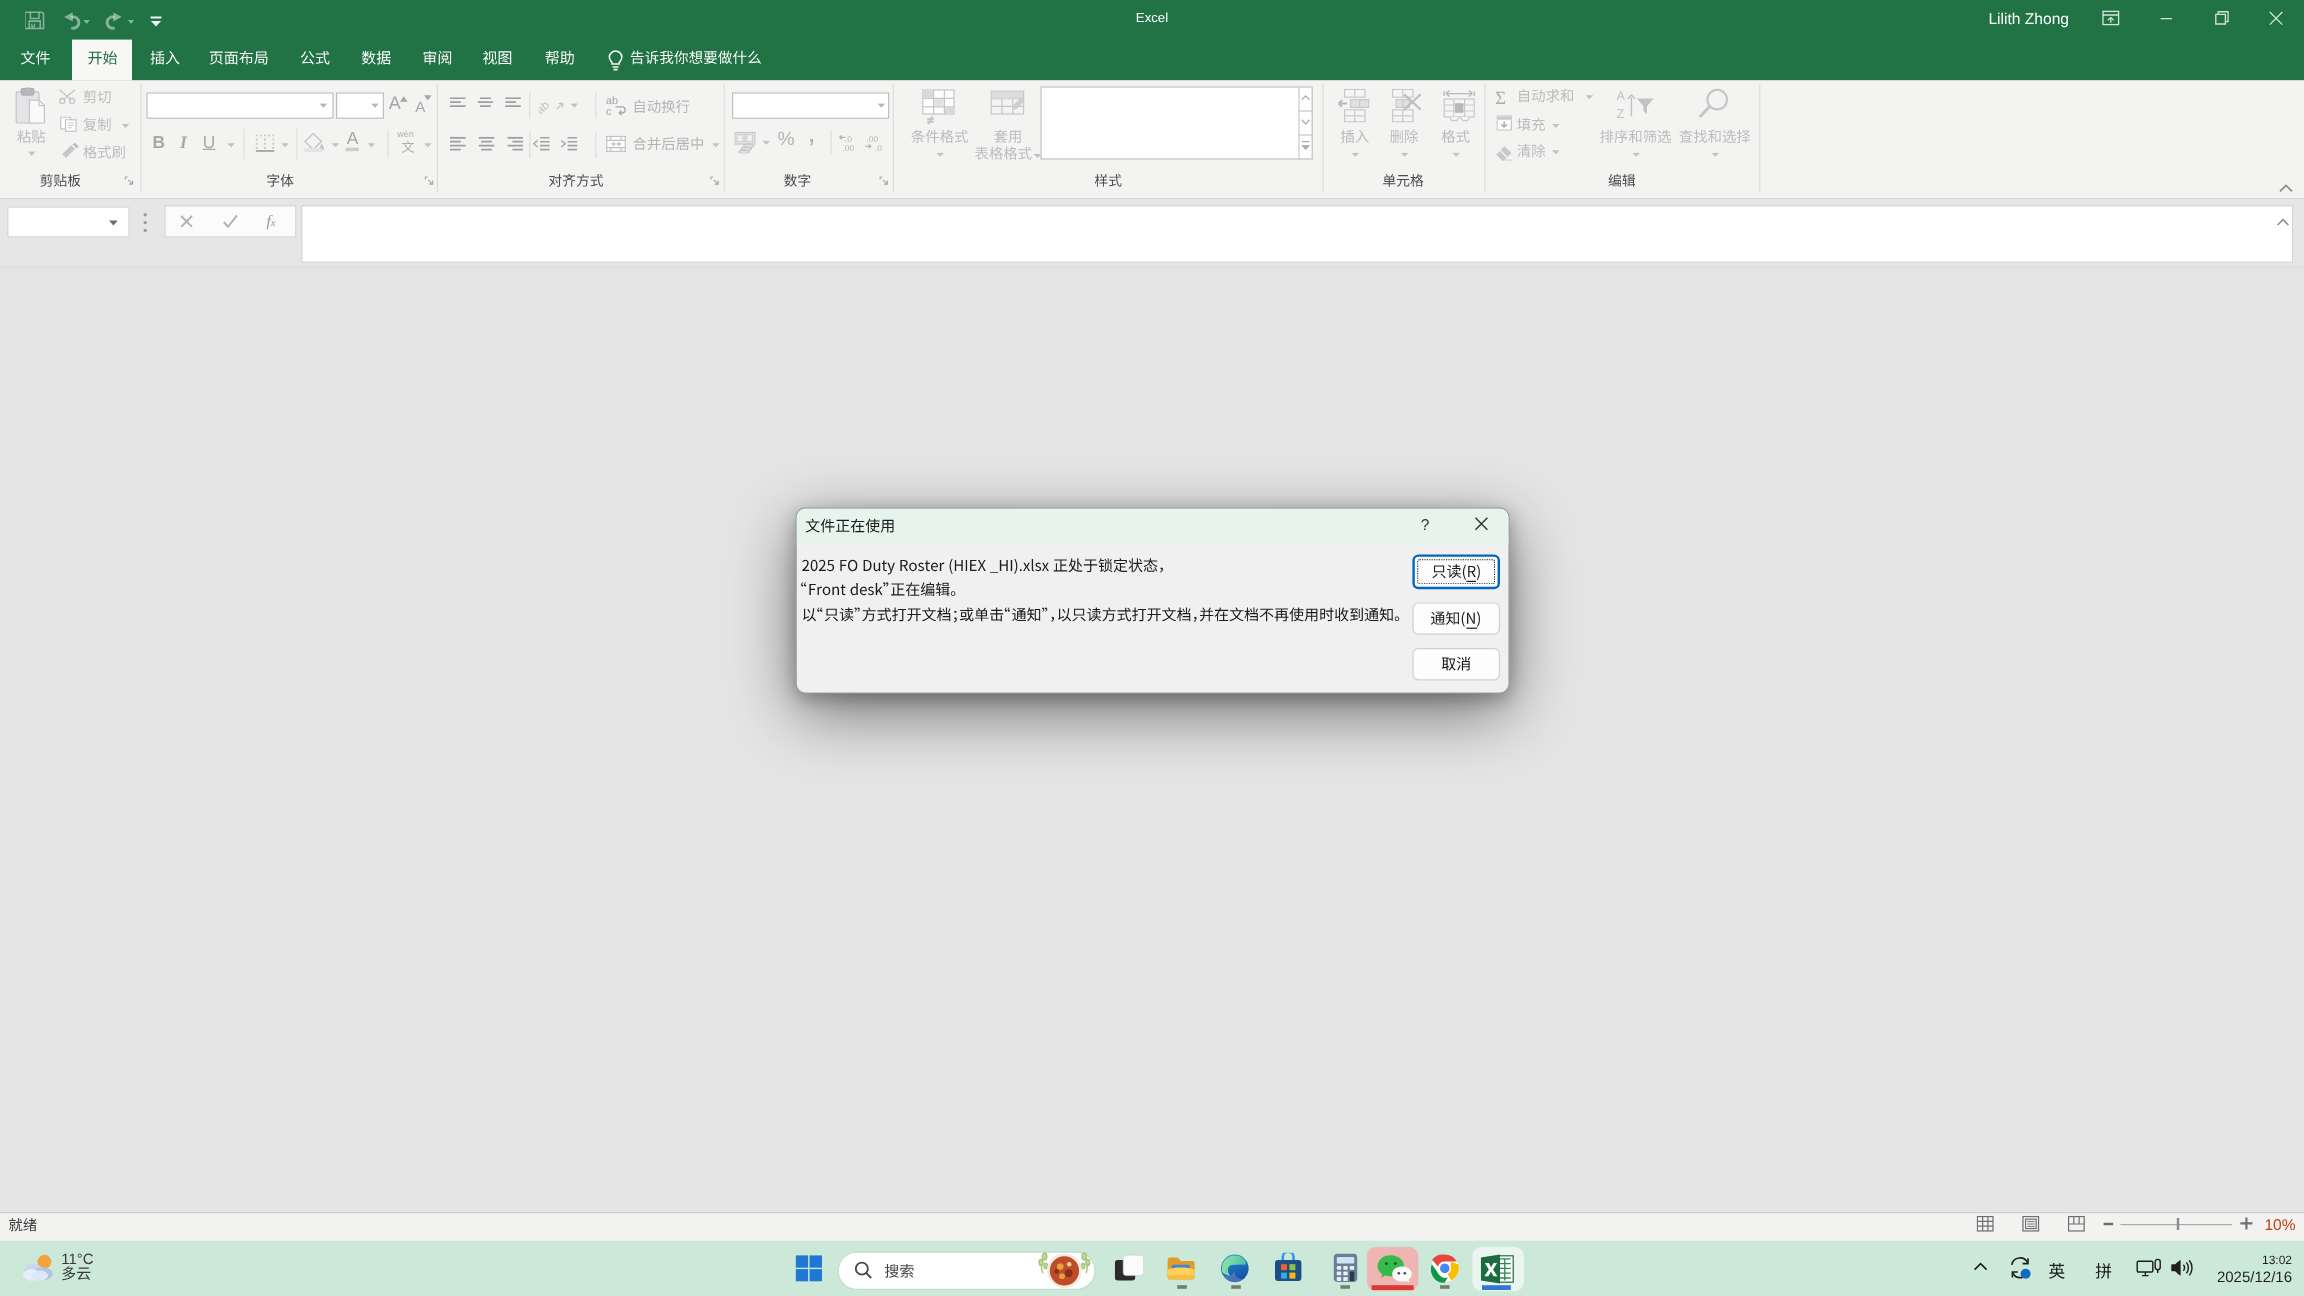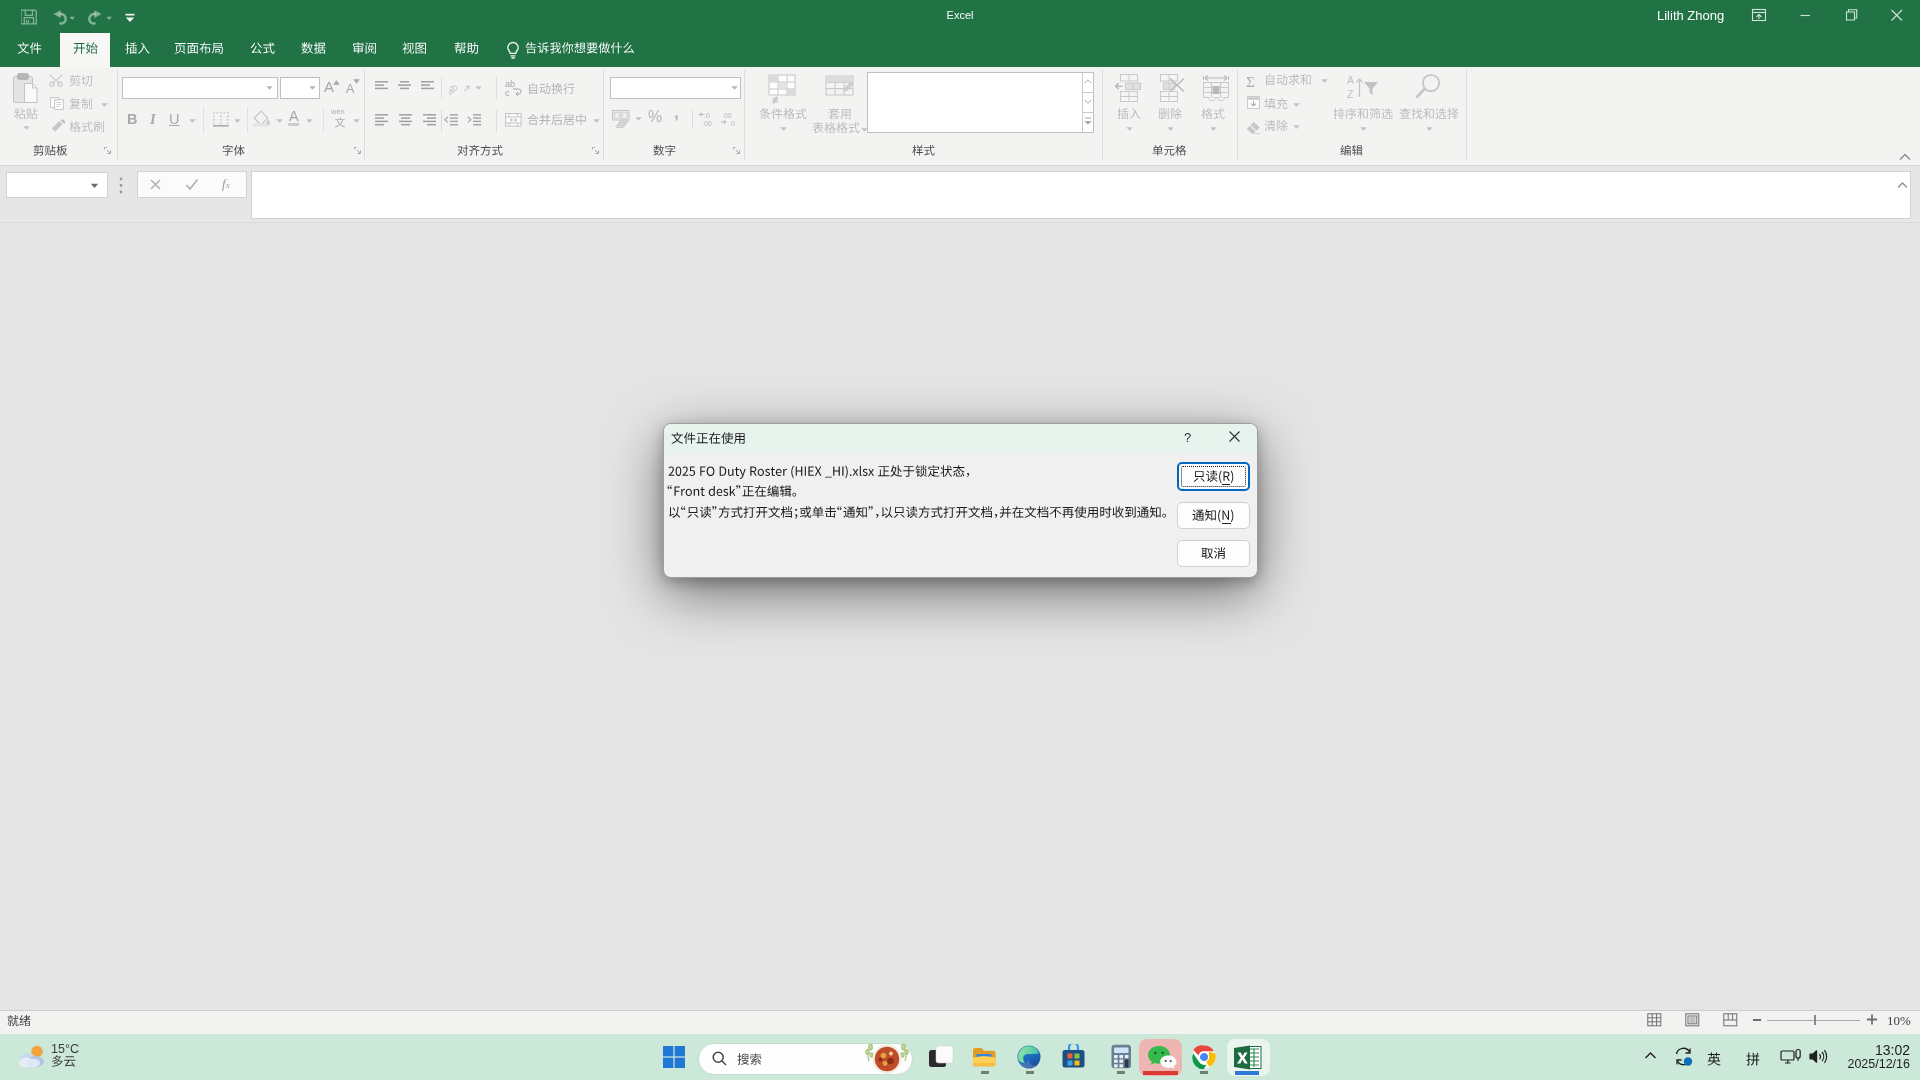--- a/index.html
+++ b/index.html
@@ -594,29 +594,29 @@
     </g>
   </svg>
 <div class="ab" style="left:1753px;top:1019px;width:8px;height:2px;box-sizing:border-box;background:#6e6e6e"></div>
 <div class="ab" style="left:1767px;top:1020px;width:93px;height:1px;box-sizing:border-box;background:#a9a9a9"></div>
 <div class="ab" style="left:1814px;top:1015px;width:2px;height:10px;box-sizing:border-box;background:#8a8a8a"></div>
 <svg class="ab" style="left:1866px;top:1013px" width="12" height="13" viewBox="0 0 12 13">
     <g stroke="#6e6e6e" stroke-width="1.8">
       <path d="M1 6.5 h10 M6 1.5 v10"></path>
     </g>
   </svg>
-<div class="ab" style="left:1887px;top:1013px;font-size:13px;color:#404040;font-family:Liberation Serif, serif;white-space:nowrap;line-height:16px">10%</div>
+<div class="ab" style="left:1887px;top:1013px;font-size:13px;color:#c2410c;font-family:Liberation Sans, sans-serif;white-space:nowrap;line-height:16px">10%</div>
 <svg class="ab" style="left:18px;top:1043px" width="28" height="26" viewBox="0 0 28 26">
 <circle cx="19" cy="8.5" r="5.8" fill="#f2a33c"></circle>
 <ellipse cx="10" cy="16" rx="8" ry="5.8" fill="#c9d8ee"></ellipse>
 <ellipse cx="17.5" cy="18.5" rx="8.5" ry="5.4" fill="#b3c4e0"></ellipse>
 <ellipse cx="8.5" cy="19.5" rx="7.5" ry="4.8" fill="#e8eef8"></ellipse>
 <ellipse cx="15" cy="20" rx="7" ry="4.2" fill="#dde7f5"></ellipse>
   </svg>
-<div class="ab" style="left:51px;top:1042px;font-size:12.5px;color:#3b3b3b;font-family:'Liberation Sans',sans-serif;white-space:nowrap;line-height:15px">15°C</div>
+<div class="ab" style="left:51px;top:1042px;font-size:12.5px;color:#3b3b3b;font-family:'Liberation Sans',sans-serif;white-space:nowrap;line-height:15px">11°C</div>
 <svg class="ab" style="left:51.0px;top:1052.2px" width="25" height="19" viewBox="0 0 25 19">
     <path transform="translate(0,13.8)" d="M3.7 -7.2 4.4 -7.7Q4.9 -7.4 5.5 -7.0Q6.0 -6.6 6.3 -6.2L5.6 -5.7Q5.4 -5.9 5.1 -6.2Q4.8 -6.5 4.4 -6.7Q4.1 -7.0 3.7 -7.2ZM9.0 -9.4H9.2L9.3 -9.5L10.0 -9.1Q9.3 -8.0 8.4 -7.2Q7.5 -6.3 6.3 -5.7Q5.2 -5.1 3.9 -4.6Q2.7 -4.2 1.4 -3.9Q1.4 -4.1 1.2 -4.4Q1.1 -4.6 1.0 -4.8Q2.1 -5.0 3.3 -5.4Q4.5 -5.8 5.6 -6.3Q6.7 -6.9 7.6 -7.6Q8.5 -8.4 9.0 -9.3ZM4.8 -9.4H9.2V-8.6H4.8ZM5.7 -10.5 6.7 -10.3Q5.9 -9.3 4.8 -8.4Q3.6 -7.5 2.0 -6.8Q2.0 -6.9 1.9 -7.0Q1.7 -7.1 1.6 -7.2Q1.5 -7.4 1.4 -7.4Q2.4 -7.8 3.2 -8.4Q4.1 -8.9 4.7 -9.4Q5.3 -10.0 5.7 -10.5ZM5.5 -2.6 6.2 -3.0Q6.6 -2.8 6.9 -2.5Q7.3 -2.2 7.6 -1.9Q7.9 -1.7 8.1 -1.4L7.3 -0.9Q7.1 -1.2 6.8 -1.4Q6.5 -1.7 6.2 -2.0Q5.8 -2.3 5.5 -2.6ZM10.8 -5.0H11.0L11.2 -5.0L11.8 -4.7Q11.1 -3.3 10.1 -2.3Q9.0 -1.3 7.6 -0.6Q6.2 0.0 4.6 0.4Q3.0 0.8 1.3 1.0Q1.3 0.9 1.2 0.7Q1.2 0.6 1.1 0.4Q1.0 0.2 0.9 0.1Q2.5 -0.0 4.1 -0.4Q5.6 -0.7 6.9 -1.3Q8.2 -1.9 9.2 -2.8Q10.2 -3.7 10.8 -4.9ZM6.9 -5.0H11.0V-4.2H6.9ZM7.7 -6.2 8.8 -5.9Q8.2 -5.2 7.4 -4.5Q6.5 -3.7 5.5 -3.1Q4.4 -2.4 3.1 -1.9Q3.0 -2.0 2.9 -2.2Q2.8 -2.3 2.7 -2.4Q2.6 -2.5 2.5 -2.6Q3.8 -3.1 4.8 -3.7Q5.8 -4.3 6.5 -4.9Q7.3 -5.5 7.7 -6.2Z M14.6 -9.5H23.0V-8.5H14.6ZM13.2 -6.0H24.3V-5.0H13.2ZM20.2 -3.5 21.1 -3.9Q21.6 -3.2 22.2 -2.4Q22.8 -1.6 23.2 -0.8Q23.7 -0.1 24.0 0.5L23.1 1.0Q22.8 0.4 22.4 -0.3Q21.9 -1.1 21.3 -1.9Q20.8 -2.8 20.2 -3.5ZM14.3 0.5Q14.2 0.4 14.2 0.2Q14.1 0.1 14.0 -0.2Q14.0 -0.4 13.9 -0.5Q14.1 -0.6 14.4 -0.8Q14.6 -1.0 14.9 -1.4Q15.0 -1.6 15.3 -2.0Q15.6 -2.5 16.0 -3.1Q16.4 -3.7 16.7 -4.3Q17.1 -5.0 17.4 -5.7L18.6 -5.3Q18.0 -4.3 17.5 -3.4Q16.9 -2.4 16.2 -1.6Q15.6 -0.7 15.0 -0.0V-0.0Q15.0 -0.0 14.9 0.0Q14.8 0.1 14.6 0.2Q14.5 0.3 14.4 0.4Q14.3 0.5 14.3 0.5ZM14.3 0.5 14.3 -0.3 15.0 -0.6 22.5 -1.2Q22.6 -1.0 22.6 -0.8Q22.7 -0.5 22.7 -0.3Q20.9 -0.2 19.6 -0.1Q18.3 0.1 17.4 0.1Q16.6 0.2 16.0 0.3Q15.4 0.3 15.1 0.4Q14.8 0.4 14.6 0.5Q14.4 0.5 14.3 0.5Z" fill="#3b3b3b"></path>
   </svg>
 <svg class="ab" style="left:663px;top:1046px" width="22" height="22" viewBox="0 0 22 22">
     <g fill="#2178d4">
 <rect x="0" y="0" width="10.4" height="10.4"></rect>
       <rect x="11.6" y="0" width="10.4" height="10.4"></rect>
 <rect x="0" y="11.6" width="10.4" height="10.4"></rect>
       <rect x="11.6" y="11.6" width="10.4" height="10.4"></rect>
     </g>
@@ -751,21 +751,21 @@
 <rect x="16" y="1.5" width="4.2" height="8.5" rx="2"></rect>
       <path d="M18.1 10 v2.8"></path>
     </g>
   </svg>
 <svg class="ab" style="left:1808px;top:1048px" width="20" height="18" viewBox="0 0 20 18">
     <g fill="none" stroke="#1f1f1f" stroke-width="1.2">
 <path d="M2 6.2 h2.8 l3.8 -3.4 v11.4 l-3.8 -3.4 h-2.8 z" fill="#1f1f1f" stroke-linejoin="round"></path>
 <path d="M11.5 6 a4 4 0 0 1 0 5 M14 4 a7 7 0 0 1 0 9 M16.4 2.2 a10 10 0 0 1 0 12.6"></path>
     </g>
   </svg>
-<div class="ab" style="left:1910px;top:1043px;font-size:14px;color:#1f1f1f;font-family:'Liberation Sans',sans-serif;white-space:nowrap;line-height:15px;transform:translateX(-100%)">13:02</div>
+<div class="ab" style="left:1910px;top:1043px;font-size:10px;color:#1f1f1f;font-family:'Liberation Sans',sans-serif;white-space:nowrap;line-height:15px;transform:translateX(-100%)">13:02</div>
 <div class="ab" style="left:1910px;top:1057px;font-size:12.5px;color:#1f1f1f;font-family:'Liberation Sans',sans-serif;white-space:nowrap;line-height:15px;transform:translateX(-100%)">2025/12/16</div>
 <div class="ab" style="left:663px;top:423px;width:595px;height:155px;box-sizing:border-box;background:#f0f0f0;border:1px solid #9e9e9e;border-radius:8px;box-shadow:0 16px 55px rgba(0,0,0,0.5),0 4px 14px rgba(0,0,0,0.25)"></div>
 <div class="ab" style="left:664px;top:424px;width:593px;height:30px;background:#e7f4ed;border-radius:7px 7px 0 0"></div>
 <svg class="ab" style="left:671.0px;top:428.8px" width="75" height="19" viewBox="0 0 75 19">
     <path transform="translate(0,13.8)" d="M9.1 -7.9 10.0 -7.6Q9.2 -5.3 8.0 -3.7Q6.8 -2.0 5.0 -0.9Q3.3 0.2 1.0 1.0Q1.0 0.9 0.9 0.7Q0.8 0.5 0.7 0.4Q0.5 0.2 0.5 0.1Q2.7 -0.6 4.4 -1.6Q6.0 -2.6 7.2 -4.2Q8.3 -5.7 9.1 -7.9ZM3.4 -7.8Q4.1 -5.9 5.3 -4.3Q6.5 -2.7 8.2 -1.6Q9.9 -0.5 12.1 0.0Q12.0 0.1 11.9 0.3Q11.7 0.5 11.6 0.6Q11.5 0.8 11.4 0.9Q9.2 0.3 7.5 -0.9Q5.8 -2.1 4.5 -3.7Q3.3 -5.4 2.5 -7.5ZM0.6 -8.3H11.9V-7.4H0.6ZM5.3 -10.3 6.3 -10.6Q6.6 -10.1 6.8 -9.6Q7.1 -9.1 7.2 -8.7L6.2 -8.3Q6.1 -8.7 5.8 -9.3Q5.6 -9.8 5.3 -10.3Z M20.1 -10.3H21.0V1.0H20.1ZM17.9 -9.9 18.8 -9.7Q18.6 -8.8 18.4 -8.0Q18.1 -7.1 17.8 -6.4Q17.5 -5.7 17.2 -5.1Q17.1 -5.2 16.9 -5.3Q16.8 -5.4 16.6 -5.5Q16.5 -5.5 16.4 -5.6Q16.7 -6.1 17.0 -6.8Q17.3 -7.5 17.5 -8.3Q17.8 -9.1 17.9 -9.9ZM18.0 -7.9H23.9V-7.0H17.8ZM16.5 -4.3H24.4V-3.3H16.5ZM15.8 -10.5 16.7 -10.2Q16.3 -9.1 15.8 -8.1Q15.3 -7.1 14.7 -6.2Q14.1 -5.2 13.4 -4.5Q13.4 -4.6 13.3 -4.8Q13.2 -5.0 13.1 -5.2Q13.0 -5.4 12.9 -5.5Q13.5 -6.1 14.0 -6.9Q14.6 -7.7 15.0 -8.6Q15.5 -9.5 15.8 -10.5ZM14.6 -7.2 15.5 -8.1 15.5 -8.1V1.0H14.6Z M26.1 -9.6H36.5V-8.7H26.1ZM31.5 -5.3H36.0V-4.4H31.5ZM25.6 -0.5H36.9V0.4H25.6ZM31.1 -9.2H32.1V-0.0H31.1ZM27.4 -6.4H28.3V0.0H27.4Z M38.3 -8.6H49.2V-7.7H38.3ZM42.2 -4.6H48.7V-3.7H42.2ZM41.7 -0.2H49.2V0.7H41.7ZM45.0 -7.0H45.9V0.3H45.0ZM42.4 -10.5 43.4 -10.3Q42.9 -8.8 42.3 -7.4Q41.6 -6.0 40.7 -4.8Q39.7 -3.6 38.5 -2.7Q38.4 -2.8 38.3 -3.0Q38.2 -3.2 38.1 -3.3Q38.1 -3.5 38.0 -3.6Q38.8 -4.2 39.5 -5.0Q40.2 -5.8 40.8 -6.7Q41.3 -7.6 41.7 -8.6Q42.1 -9.5 42.4 -10.5ZM39.9 -5.4H40.9V1.0H39.9Z M54.0 -9.1H62.0V-8.2H54.0ZM55.2 -6.2V-4.4H60.7V-6.2ZM54.4 -7.0H61.6V-3.6H54.4ZM55.2 -3.3Q55.7 -2.3 56.8 -1.6Q57.8 -0.9 59.2 -0.5Q60.5 -0.0 62.1 0.2Q62.1 0.3 61.9 0.4Q61.8 0.6 61.7 0.7Q61.6 0.9 61.6 1.0Q59.9 0.8 58.5 0.3Q57.2 -0.3 56.1 -1.1Q55.0 -1.9 54.4 -3.0ZM57.5 -10.5H58.4V-4.9Q58.4 -4.2 58.3 -3.5Q58.2 -2.8 58.0 -2.1Q57.8 -1.4 57.3 -0.9Q56.8 -0.3 56.1 0.2Q55.3 0.7 54.1 1.0Q54.1 0.9 54.0 0.8Q53.9 0.6 53.8 0.5Q53.7 0.4 53.6 0.3Q54.7 -0.0 55.4 -0.4Q56.1 -0.9 56.5 -1.4Q57.0 -1.9 57.2 -2.5Q57.4 -3.1 57.4 -3.7Q57.5 -4.3 57.5 -4.9ZM53.5 -10.5 54.4 -10.3Q53.9 -9.2 53.4 -8.2Q52.8 -7.1 52.1 -6.2Q51.5 -5.3 50.8 -4.7Q50.7 -4.8 50.6 -4.9Q50.6 -5.1 50.5 -5.3Q50.3 -5.5 50.3 -5.6Q50.9 -6.2 51.5 -7.0Q52.1 -7.8 52.6 -8.7Q53.1 -9.6 53.5 -10.5ZM52.2 -7.3 53.0 -8.1 53.1 -8.1V1.1H52.2Z M64.9 -9.6H73.0V-8.7H64.9ZM64.9 -6.7H73.0V-5.8H64.9ZM64.9 -3.7H73.0V-2.8H64.9ZM64.4 -9.6H65.3V-5.1Q65.3 -4.4 65.3 -3.6Q65.2 -2.7 65.0 -1.9Q64.9 -1.1 64.5 -0.3Q64.2 0.4 63.6 1.1Q63.6 1.0 63.4 0.8Q63.3 0.7 63.1 0.6Q63.0 0.5 62.9 0.4Q63.4 -0.1 63.7 -0.8Q64.0 -1.5 64.2 -2.2Q64.3 -3.0 64.4 -3.7Q64.4 -4.4 64.4 -5.1ZM72.7 -9.6H73.6V-0.3Q73.6 0.2 73.5 0.4Q73.3 0.7 73.0 0.8Q72.7 0.9 72.1 0.9Q71.6 0.9 70.7 0.9Q70.7 0.8 70.6 0.5Q70.5 0.2 70.4 0.0Q70.8 0.0 71.2 0.0Q71.6 0.0 71.9 0.0Q72.2 0.0 72.3 0.0Q72.5 0.0 72.6 -0.0Q72.7 -0.1 72.7 -0.3ZM68.3 -9.3H69.3V0.9H68.3Z" fill="#1c1c1c"></path>
   </svg>
 <svg class="ab" style="left:1183px;top:430px" width="14" height="15" viewBox="0 0 14 15">
     <text x="1" y="12" font-size="13" fill="#333" font-family="Liberation Sans">?</text>
   </svg>
 <svg class="ab" style="left:1228px;top:430px" width="13" height="13" viewBox="0 0 13 13">

